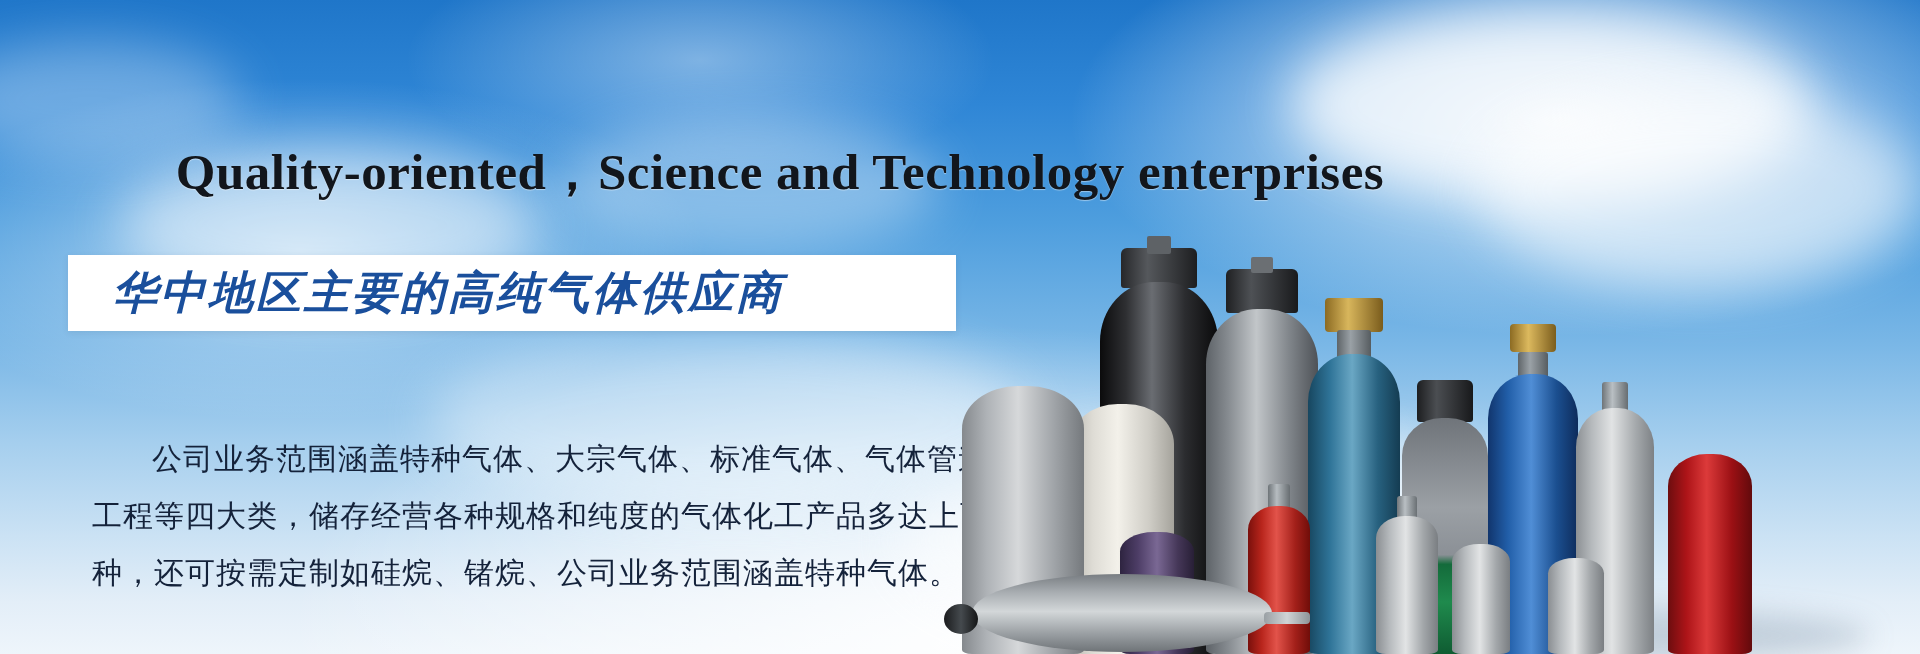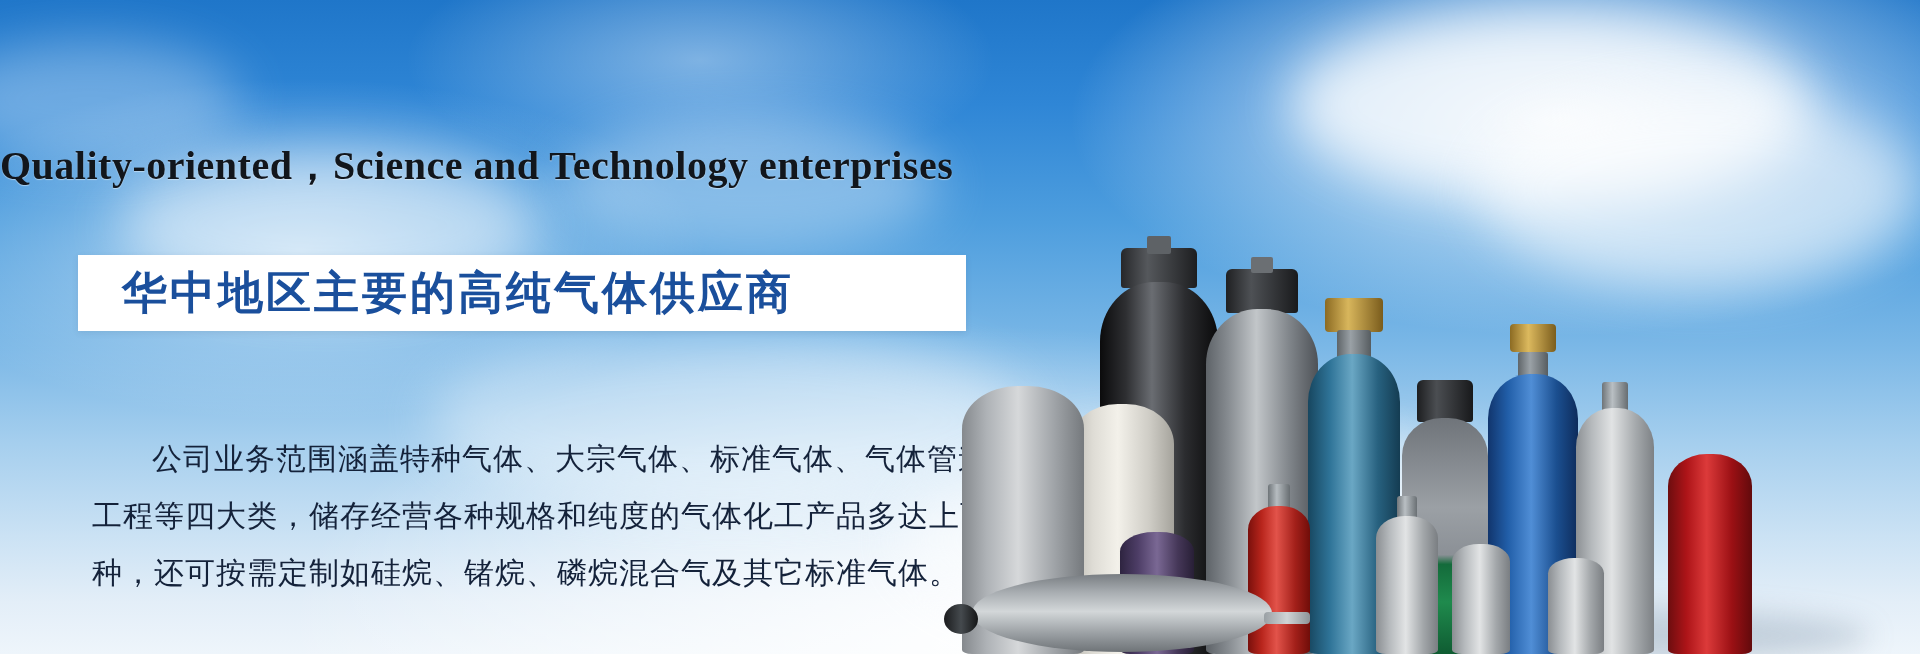--- a/index.html
+++ b/index.html
@@ -34,36 +34,38 @@
     text-shadow:
        2px 2px 0 #6f7780,
        3px 3px 0 #5c646d,
        4px 4px 0 #4d555e,
        5px 5px 1px #3e454d,
        7px 8px 10px rgba(20,30,45,.45);
   }
 
   .subhead{
     position:absolute;left:0;top:138px;width:1560px;
+    text-align:center;
     font-family:"Liberation Serif","DejaVu Serif",serif;
     font-weight:700;
-    font-size:40px;
+    font-size:51px;
     letter-spacing:.5px;
     color:#12161c;
     white-space:nowrap;
     text-shadow:0 1px 1px rgba(255,255,255,.45);
   }
 
   
   .highlight-box{
-    position:absolute;left:78px;top:255px;
+    position:absolute;left:68px;top:255px;
     width:888px;height:76px;
     background:#ffffff;
     display:flex;align-items:center;
     box-shadow:0 2px 6px rgba(40,70,110,.12);
+    font-style:italic;
   }
   .highlight-text{
     font-family:"DejaVu Sans","Liberation Sans",sans-serif;
     font-weight:700;
     font-size:45px;
     letter-spacing:3px;
     color:#1a4f9c;
     padding-left:44px;
     white-space:nowrap;
   }
@@ -126,21 +128,21 @@
 
   <div class="subhead">Quality-oriented，Science and Technology enterprises</div>
 
   <div class="highlight-box">
     <span class="highlight-text">华中地区主要的高纯气体供应商</span>
   </div>
 
   <div class="para">
     <div class="para-line indent">公司业务范围涵盖特种气体、大宗气体、标准气体、气体管道</div>
     <div class="para-line">工程等四大类，储存经营各种规格和纯度的气体化工产品多达上百</div>
-    <div class="para-line">种，还可按需定制如硅烷、锗烷、磷烷混合气及其它标准气体。</div>
+    <div class="para-line">种，还可按需定制如硅烷、锗烷、公司业务范围涵盖特种气体。</div>
   </div>
 
   <div class="photo">
 
     <div class="shadowpatch" style="left:30px;bottom:-12px;width:700px;height:60px;"></div>
 
     <div class="cyl" style="left:-40px;width:118px;height:372px;">
       <div class="cap" style="top:-34px;width:76px;height:40px;background:linear-gradient(90deg,#26272a,#55585c 35%,#1d1e20);"></div>
       <div class="valve" style="top:-46px;width:24px;height:18px;background:#5e6266;"></div>
       <div class="body" style="height:372px;background:linear-gradient(90deg,#0b0b0c 0%,#2e2f32 22%,#6a6d72 44%,#2b2c2f 72%,#0a0a0b 100%);"></div>

